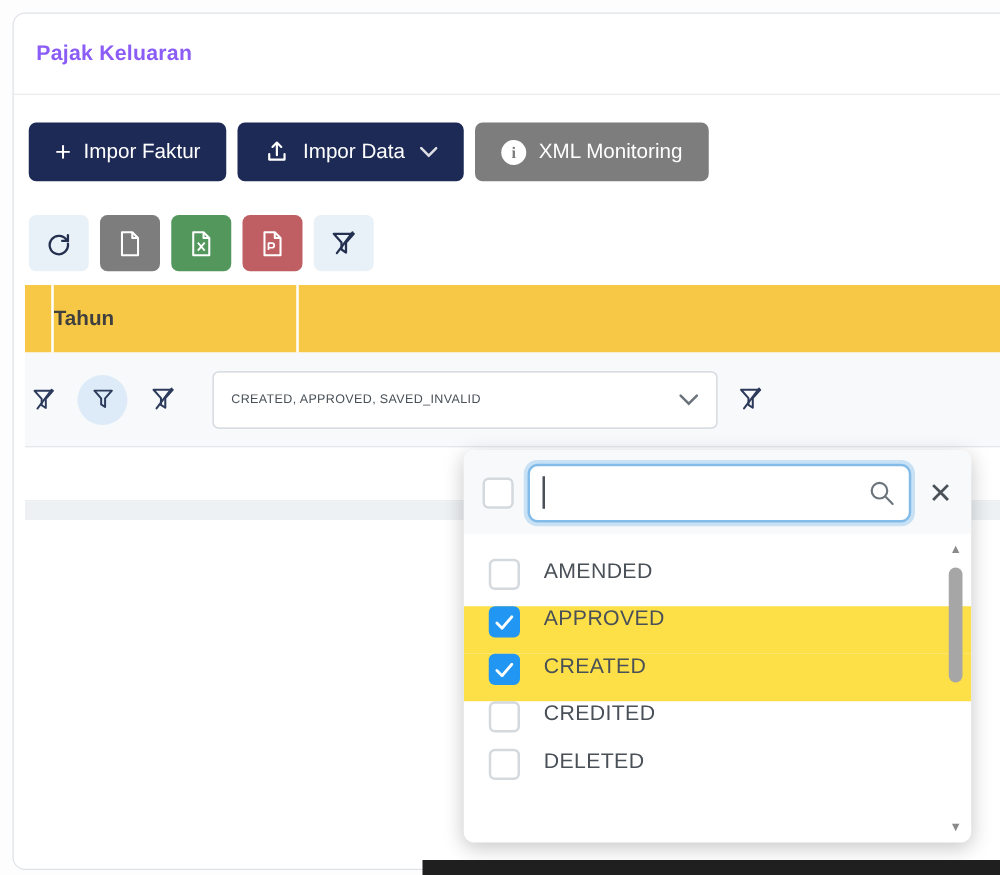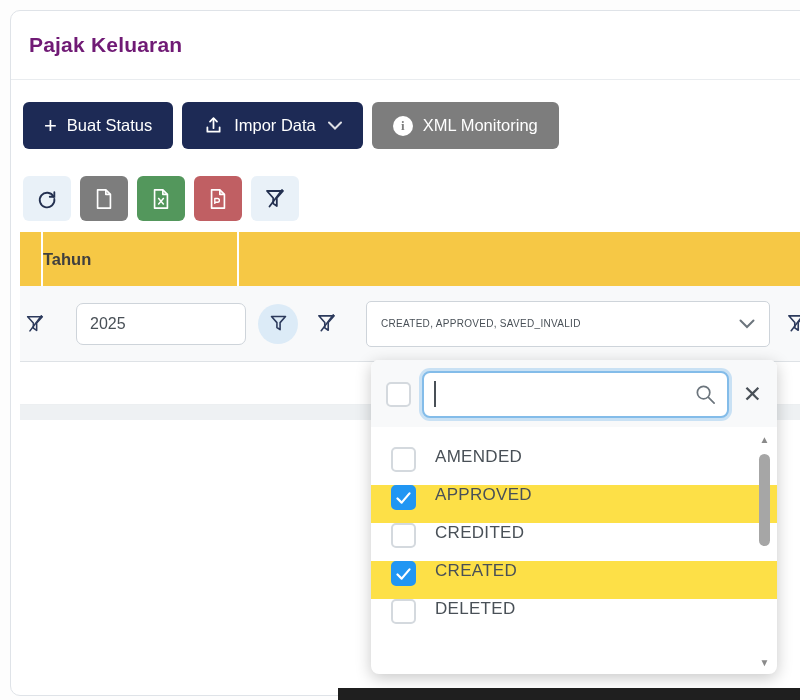--- a/index.html
+++ b/index.html
@@ -3,21 +3,21 @@
 <meta charset="utf-8">
 <style>
   * { margin:0; padding:0; box-sizing:border-box; }
   html,body { width:800px; height:700px; overflow:hidden; background:#fdfdfd;
               font-family:"Liberation Sans", sans-serif; color:#343a40; }
 
   .card { position:absolute; left:10px; top:10px; width:800px; height:686px;
           background:#fff; border:1px solid #dfe3e8; border-radius:10px; }
 
   .card-header { padding:22px 18px; border-bottom:1px solid #e9ecef; }
-  .page-title { font-size:21px; font-weight:bold; color:#701a75; letter-spacing:.2px; }
+  .page-title { font-size:17px; font-weight:bold; color:#8b5cf6; letter-spacing:.2px; }
 
   
   .btn-row { display:flex; gap:9px; margin:22px 12px 0 12px; }
   .btn { display:flex; align-items:center; gap:10px; height:47px; padding:0 21px;
          border:none; border-radius:6px; color:#fff; font-size:16.5px;
          font-family:inherit; cursor:pointer; }
   .btn-navy { background:#1d2a55; }
   .btn-gray { background:#7d7d7d; }
   .plus-glyph { font-size:22px; font-weight:400; line-height:1; }
   .chev { opacity:.85; margin-left:2px; }
@@ -109,21 +109,21 @@
 
 <div class="card">
 
   <div class="card-header">
     <div class="page-title">Pajak Keluaran</div>
   </div>
 
   <div class="btn-row">
     <button class="btn btn-navy">
       <span class="plus-glyph">+</span>
-      <span>Buat Status</span>
+      <span>Impor Faktur</span>
     </button>
     <button class="btn btn-navy">
       <span>
         <svg width="21" height="21" viewBox="0 0 24 24" fill="none" stroke="#fff" stroke-width="2" stroke-linecap="round" stroke-linejoin="round">
           <path d="M12 15V4"></path>
             <path d="M8 7.5 12 3.5 16 7.5"></path>
             <path d="M5 14v5h14v-5"></path>
         </svg>
       </span>
       <span>Impor Data</span>
@@ -195,21 +195,20 @@
 
     <div class="filter-row">
       <div class="fcell0">
         <span>
           <svg width="22" height="22" viewBox="0 0 24 24" fill="none" stroke="#2c3a5c" stroke-width="1.7" stroke-linejoin="round" stroke-linecap="round">
             <path d="M4 4h16l-6.2 7v8l-3.6-2.4V11z"></path>
               <path d="M19 3 6.5 19.5"></path>
           </svg>
         </span>
       </div>
-      <input class="year-input" value="2025" style="">
       <button class="funnel-btn">
         <span>
           <svg width="21" height="21" viewBox="0 0 24 24" fill="none" stroke="#2c3a5c" stroke-width="1.8" stroke-linejoin="round" stroke-linecap="round">
             <path d="M4 4h16l-6.2 7v8l-3.6-2.4V11z"></path>
           </svg>
         </span>
       </button>
       <button class="fslash-btn">
         <span>
           <svg width="23" height="23" viewBox="0 0 24 24" fill="none" stroke="#2c3a5c" stroke-width="1.7" stroke-linejoin="round" stroke-linecap="round">
@@ -265,35 +264,35 @@
       <span class="opt-label">AMENDED</span>
     </div>
     <div class="opt checked">
       <span class="cbx">
         <svg width="15" height="12" viewBox="0 0 16 13" fill="none" stroke="#fff" stroke-width="2.4" stroke-linecap="round" stroke-linejoin="round">
             <path d="M1.5 7 6 11.5 14.5 1.5"></path>
           </svg>
       </span>
       <span class="opt-label">APPROVED</span>
     </div>
+    <div class="opt checked">
+      <span class="cbx">
+        <svg width="15" height="12" viewBox="0 0 16 13" fill="none" stroke="#fff" stroke-width="2.4" stroke-linecap="round" stroke-linejoin="round">
+            <path d="M1.5 7 6 11.5 14.5 1.5"></path>
+          </svg>
+      </span>
+      <span class="opt-label">CREATED</span>
+    </div>
     <div class="opt">
       <span class="cbx">
         <svg width="15" height="12" viewBox="0 0 16 13" fill="none" stroke="#fff" stroke-width="2.4" stroke-linecap="round" stroke-linejoin="round">
             <path d="M1.5 7 6 11.5 14.5 1.5"></path>
           </svg>
       </span>
       <span class="opt-label">CREDITED</span>
-    </div>
-    <div class="opt checked">
-      <span class="cbx">
-        <svg width="15" height="12" viewBox="0 0 16 13" fill="none" stroke="#fff" stroke-width="2.4" stroke-linecap="round" stroke-linejoin="round">
-            <path d="M1.5 7 6 11.5 14.5 1.5"></path>
-          </svg>
-      </span>
-      <span class="opt-label">CREATED</span>
     </div>
     <div class="opt">
       <span class="cbx">
         <svg width="15" height="12" viewBox="0 0 16 13" fill="none" stroke="#fff" stroke-width="2.4" stroke-linecap="round" stroke-linejoin="round">
             <path d="M1.5 7 6 11.5 14.5 1.5"></path>
           </svg>
       </span>
       <span class="opt-label">DELETED</span>
     </div>
 

